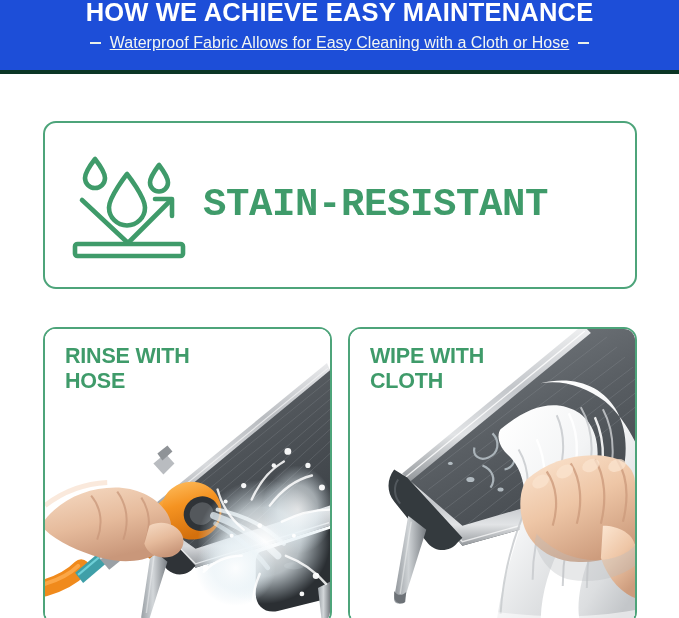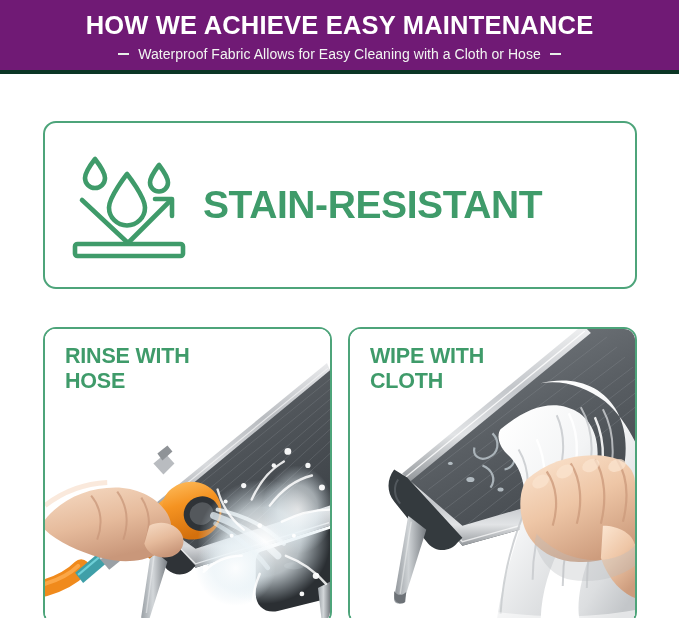--- a/index.html
+++ b/index.html
@@ -14,25 +14,24 @@
     overflow: hidden;
     position: relative;
   }
 
   
   .header-band {
     position: absolute;
     left: 0; top: 0;
     width: 679px;
     height: 74px;
-    background: #701a75;
+    background: #1d4ed8;
     display: flex;
     flex-direction: column;
     align-items: center;
-    justify-content: center;
     box-sizing: border-box;
   }
   .header-band::after {
     content: "";
     position: absolute;
     left: 0; bottom: 0;
     width: 100%;
     height: 4px;
     background: #0b3625;
   }
@@ -54,24 +53,25 @@
   }
   .header-dash {
     display: inline-block;
     width: 11px;
     height: 2px;
     background: #e8efe9;
     flex: none;
   }
   .header-subtitle {
     color: #f2f6f2;
-    font-size: 14px;
+    font-size: 16px;
     font-weight: normal;
     white-space: nowrap;
     letter-spacing: 0.05px;
+    text-decoration: underline;
   }
 
   
   .card {
     position: absolute;
     box-sizing: border-box;
     border: 2.5px solid #4da47a;
     border-radius: 13px;
     background: #ffffff;
     overflow: hidden;
@@ -79,20 +79,21 @@
 
   
   .card-feature {
     left: 43px;
     top: 121px;
     width: 594px;
     height: 168px;
     display: flex;
     align-items: center;
     padding: 0 0 0 24px;
+    font-family: Liberation Mono, monospace;
   }
   .feature-icon {
     flex: none;
     width: 120px;
     height: 116px;
     margin-right: 14px;
   }
   .feature-text {
     display: flex;
     flex-direction: column;

